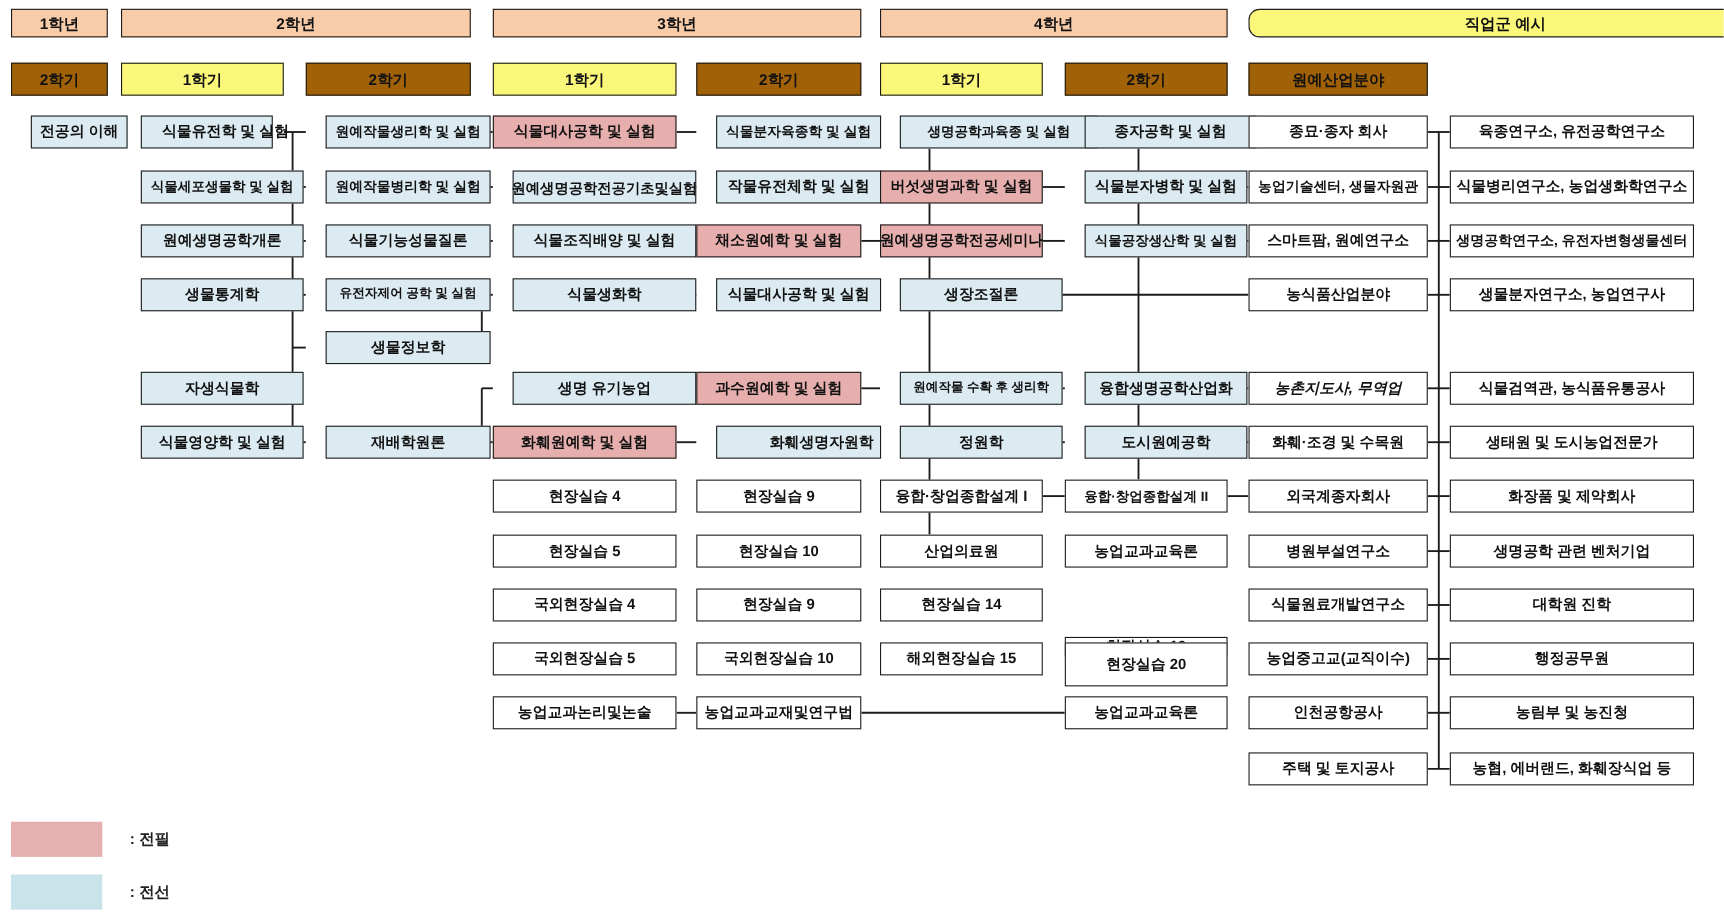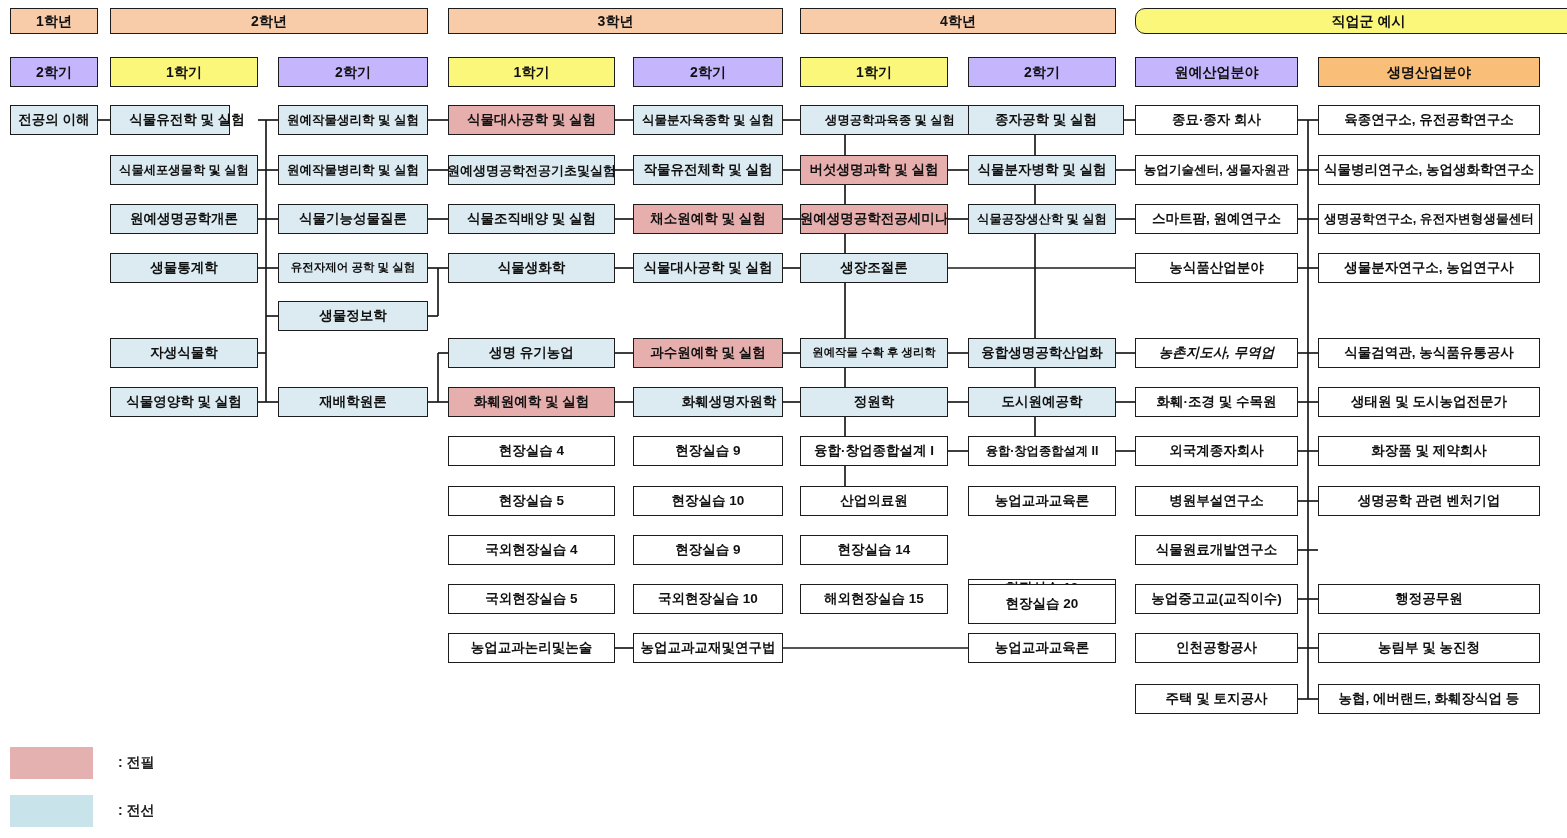--- a/index.html
+++ b/index.html
@@ -5,23 +5,23 @@
   html,body{margin:0;padding:0;background:#ffffff;}
   #stage{position:relative;width:1567px;height:838px;background:#fff;
          font-family:"Liberation Sans","DejaVu Sans",sans-serif;}
   #wires{position:absolute;left:0;top:0;z-index:0;}
   .bx{position:absolute;box-sizing:border-box;border:1.7px solid #1c1c1c;
       display:flex;align-items:center;justify-content:center;
       font-weight:bold;color:#111;text-align:center;white-space:nowrap;
       z-index:1;font-size:13.5px;line-height:1;}
   .c-year{background:#F8CBA9;}
   .c-sem1{background:#FBF77B;}
-  .c-sem2{background:#c4b5fd;}
+  .c-sem2{background:#a16207;}
   .c-orange{background:#F9BE77;}
-  .c-blue{background:#DCEBF2;}
+  .c-blue{background:#DCEBF2;margin-left:18px;}
   .c-pink{background:#E6AFAE;}
   .c-white{background:#ffffff;}
   .legend-swatch{position:absolute;width:83px;height:32px;z-index:1;}
   .legend-label{position:absolute;font-weight:bold;font-size:14px;color:#222;z-index:1;
                 display:flex;align-items:center;height:32px;}
 </style>
 </head>
 <body>
 
 <div id="stage">
@@ -99,21 +99,20 @@
     <div class="bx c-year" style="left: 800px; top: 8px; width: 316px; height: 26px; font-size: 14px;">4학년</div>
     <div class="bx c-sem1" style="left: 1135px; top: 8px; width: 467px; height: 26px; font-size: 14px; border-radius: 10px;">직업군 예시</div>
     <div class="bx c-sem2" style="left: 10px; top: 57px; width: 88px; height: 30px; font-size: 14px;">2학기</div>
     <div class="bx c-sem1" style="left: 110px; top: 57px; width: 148px; height: 30px; font-size: 14px;">1학기</div>
     <div class="bx c-sem2" style="left: 278px; top: 57px; width: 150px; height: 30px; font-size: 14px;">2학기</div>
     <div class="bx c-sem1" style="left: 448px; top: 57px; width: 167px; height: 30px; font-size: 14px;">1학기</div>
     <div class="bx c-sem2" style="left: 633px; top: 57px; width: 150px; height: 30px; font-size: 14px;">2학기</div>
     <div class="bx c-sem1" style="left: 800px; top: 57px; width: 148px; height: 30px; font-size: 14px;">1학기</div>
     <div class="bx c-sem2" style="left: 968px; top: 57px; width: 148px; height: 30px; font-size: 14px;">2학기</div>
     <div class="bx c-sem2" style="left: 1135px; top: 57px; width: 163px; height: 30px; font-size: 14px;">원예산업분야</div>
-    <div class="bx c-orange" style="left: 1318px; top: 57px; width: 222px; height: 30px; font-size: 14px;">생명산업분야</div>
     <div class="bx c-blue" style="left: 10px; top: 105px; width: 88px; height: 30px; font-size: 13.5px;">전공의 이해</div>
     <div class="bx c-blue" style="left: 110px; top: 105px; width: 120px; height: 30px; font-size: 13.5px; padding-left: 34px;">식물유전학 및 실험</div>
     <div class="bx c-blue" style="left: 278px; top: 105px; width: 150px; height: 30px; font-size: 12.5px;">원예작물생리학 및 실험</div>
     <div class="bx c-pink" style="left: 448px; top: 105px; width: 167px; height: 30px; font-size: 13.5px;">식물대사공학 및 실험</div>
     <div class="bx c-blue" style="left: 633px; top: 105px; width: 150px; height: 30px; font-size: 12.5px;">식물분자육종학 및 실험</div>
     <div class="bx c-blue" style="left: 800px; top: 105px; width: 180px; height: 30px; font-size: 12.3px;">생명공학과육종 및 실험</div>
     <div class="bx c-blue" style="left: 968px; top: 105px; width: 156px; height: 30px; font-size: 13.5px;">종자공학 및 실험</div>
     <div class="bx c-white" style="left: 1135px; top: 105px; width: 163px; height: 30px; font-size: 13.5px;">종묘·종자 회사</div>
     <div class="bx c-white" style="left: 1318px; top: 105px; width: 222px; height: 30px; font-size: 13.5px;">육종연구소, 유전공학연구소</div>
     <div class="bx c-blue" style="left: 110px; top: 155px; width: 148px; height: 30px; font-size: 12.3px;">식물세포생물학 및 실험</div>
@@ -165,20 +164,21 @@
     <div class="bx c-white" style="left: 633px; top: 486px; width: 150px; height: 30px; font-size: 13.5px;">현장실습 10</div>
     <div class="bx c-white" style="left: 800px; top: 486px; width: 148px; height: 30px; font-size: 13.5px;">산업의료원</div>
     <div class="bx c-white" style="left: 968px; top: 486px; width: 148px; height: 30px; font-size: 13.5px;">농업교과교육론</div>
     <div class="bx c-white" style="left: 1135px; top: 486px; width: 163px; height: 30px; font-size: 13.5px;">병원부설연구소</div>
     <div class="bx c-white" style="left: 1318px; top: 486px; width: 222px; height: 30px; font-size: 13.5px;">생명공학 관련 벤처기업</div>
     <div class="bx c-white" style="left: 448px; top: 535px; width: 167px; height: 30px; font-size: 13.5px;">국외현장실습 4</div>
     <div class="bx c-white" style="left: 633px; top: 535px; width: 150px; height: 30px; font-size: 13.5px;">현장실습 9</div>
     <div class="bx c-white" style="left: 800px; top: 535px; width: 148px; height: 30px; font-size: 13.5px;">현장실습 14</div>
     <div class="bx c-white" style="left: 968px; top: 535px; width: 148px; height: 18px; font-size: 13.5px; margin-top: 44px;">현장실습 19</div>
     <div class="bx c-white" style="left: 1135px; top: 535px; width: 163px; height: 30px; font-size: 13.5px;">식물원료개발연구소</div>
+    <div class="bx c-white" style="left: 1318px; top: 535px; width: 222px; height: 30px; font-size: 13.5px;">대학원 진학</div>
     <div class="bx c-white" style="left: 448px; top: 584px; width: 167px; height: 30px; font-size: 13.5px;">국외현장실습 5</div>
     <div class="bx c-white" style="left: 633px; top: 584px; width: 150px; height: 30px; font-size: 13.5px;">국외현장실습 10</div>
     <div class="bx c-white" style="left: 800px; top: 584px; width: 148px; height: 30px; font-size: 13.5px;">해외현장실습 15</div>
     <div class="bx c-white" style="left: 968px; top: 584px; width: 148px; height: 40px; font-size: 13.5px;">현장실습 20</div>
     <div class="bx c-white" style="left: 1135px; top: 584px; width: 163px; height: 30px; font-size: 13.5px;">농업중고교(교직이수)</div>
     <div class="bx c-white" style="left: 1318px; top: 584px; width: 222px; height: 30px; font-size: 13.5px;">행정공무원</div>
     <div class="bx c-white" style="left: 448px; top: 633px; width: 167px; height: 30px; font-size: 13.5px;">농업교과논리및논술</div>
     <div class="bx c-white" style="left: 633px; top: 633px; width: 150px; height: 30px; font-size: 13.5px;">농업교과교재및연구법</div>
     <div class="bx c-white" style="left: 968px; top: 633px; width: 148px; height: 30px; font-size: 13.5px;">농업교과교육론</div>
     <div class="bx c-white" style="left: 1135px; top: 633px; width: 163px; height: 30px; font-size: 13.5px;">인천공항공사</div>

